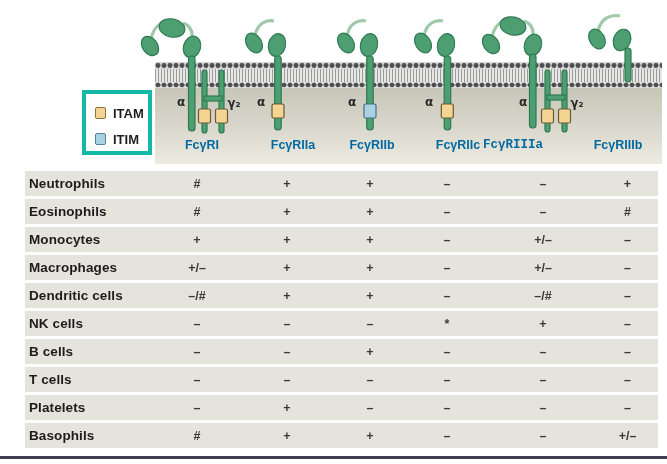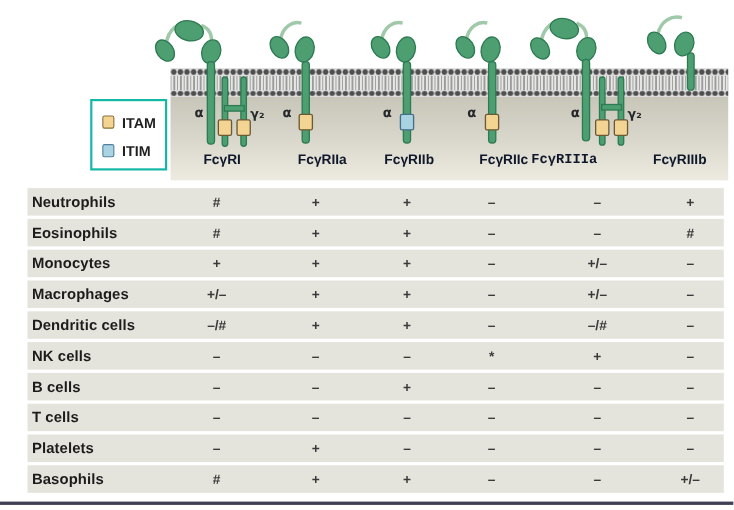--- a/index.html
+++ b/index.html
@@ -20,32 +20,32 @@
     background-repeat: repeat-x, repeat-x, repeat-x;
   }
   .cytoplasm {
     position:absolute; left:155px; top:88px; width:507px; height:76px;
     background:linear-gradient(180deg,#c8c6b9 0%, #d9d7cb 50%, #edebe1 100%);
   }
   .receptors-svg { position:absolute; left:0; top:0; width:667px; height:170px; }
 
   .legend-box {
     position:absolute; left:82px; top:90px; width:70px; height:65px;
-    background:#ffffff; border:2px solid #14b8a6; box-sizing:border-box;
+    background:#ffffff; border:4px solid #14b8a6; box-sizing:border-box;
     padding:6px 0 0 9px;
   }
   .legend-item { display:flex; align-items:center; gap:7px; height:26px; }
   .legend-swatch { width:11px; height:12px; border-radius:2px; box-sizing:border-box; }
   .swatch-itam { background:#f3d492; border:1.5px solid #8a7239; }
   .swatch-itim { background:#a9d2e3; border:1.5px solid #53809c; }
   .legend-label { font-weight:bold; font-size:13px; color:#1f1f1f; }
 
   .rname {
     position:absolute; top:138px; transform:translateX(-50%);
-    font-weight:bold; font-size:12.5px; color:#0f172a; white-space:nowrap;
+    font-weight:bold; font-size:12.5px; color:#0369a1; white-space:nowrap;
   }
   .greek {
     position:absolute; transform:translateX(-50%);
     font-family:"DejaVu Sans", sans-serif; font-weight:bold;
     font-size:12px; color:#25282a; white-space:nowrap;
   }
   .greek.gamma { font-size:11.5px; }
 
   
   .table { position:absolute; left:25px; top:171px; width:633px; }

